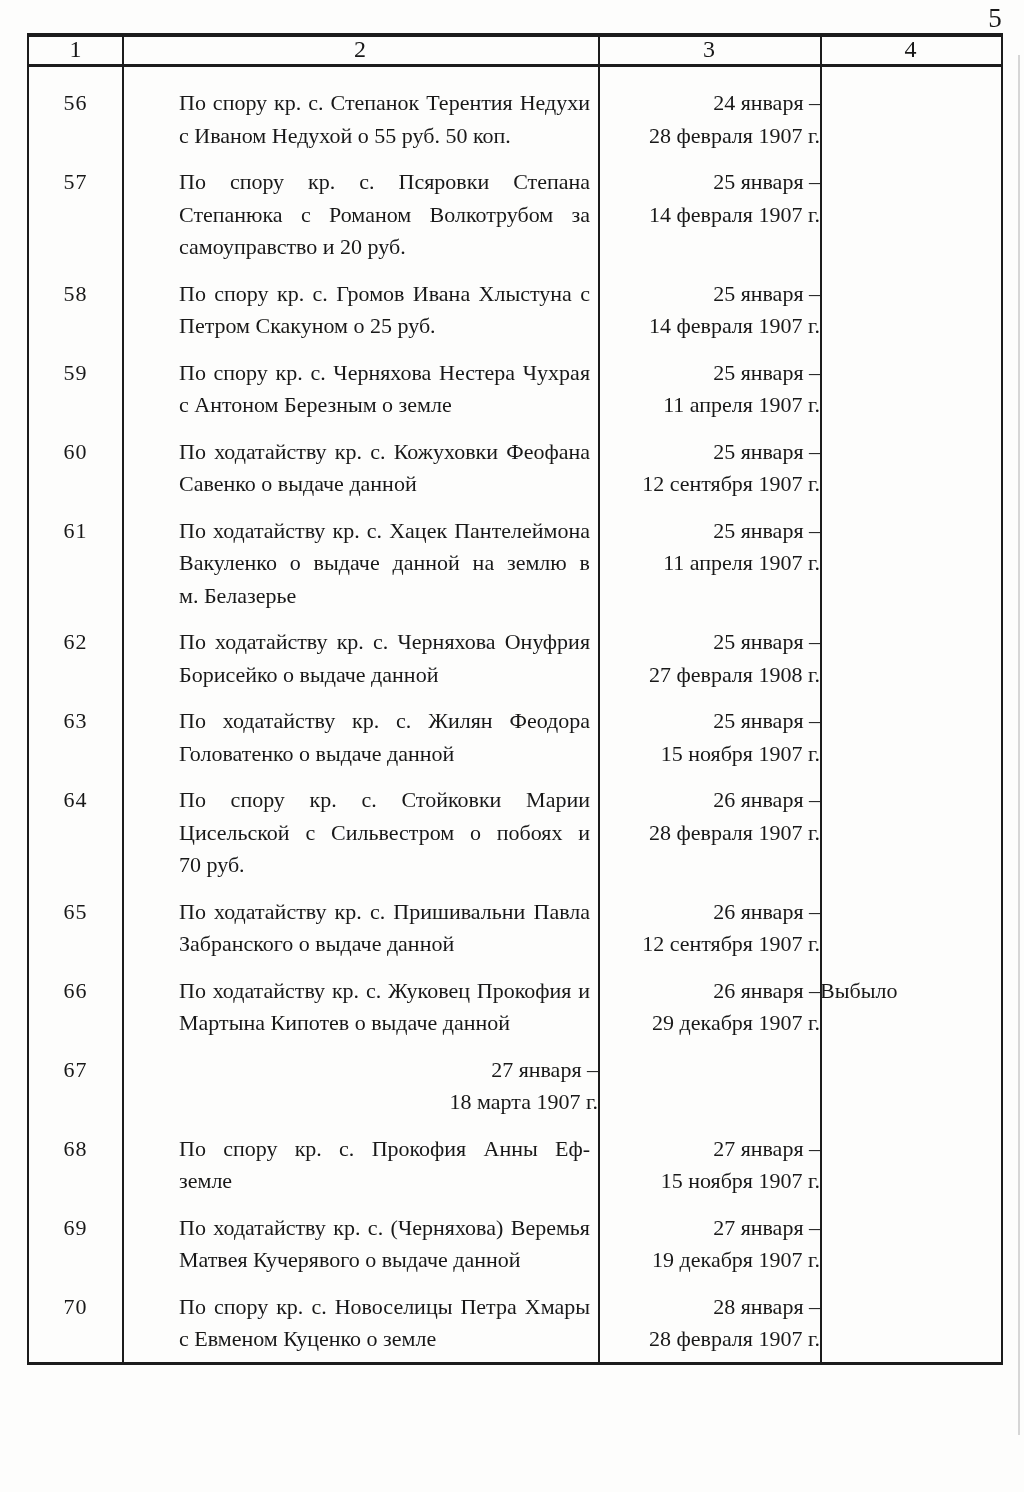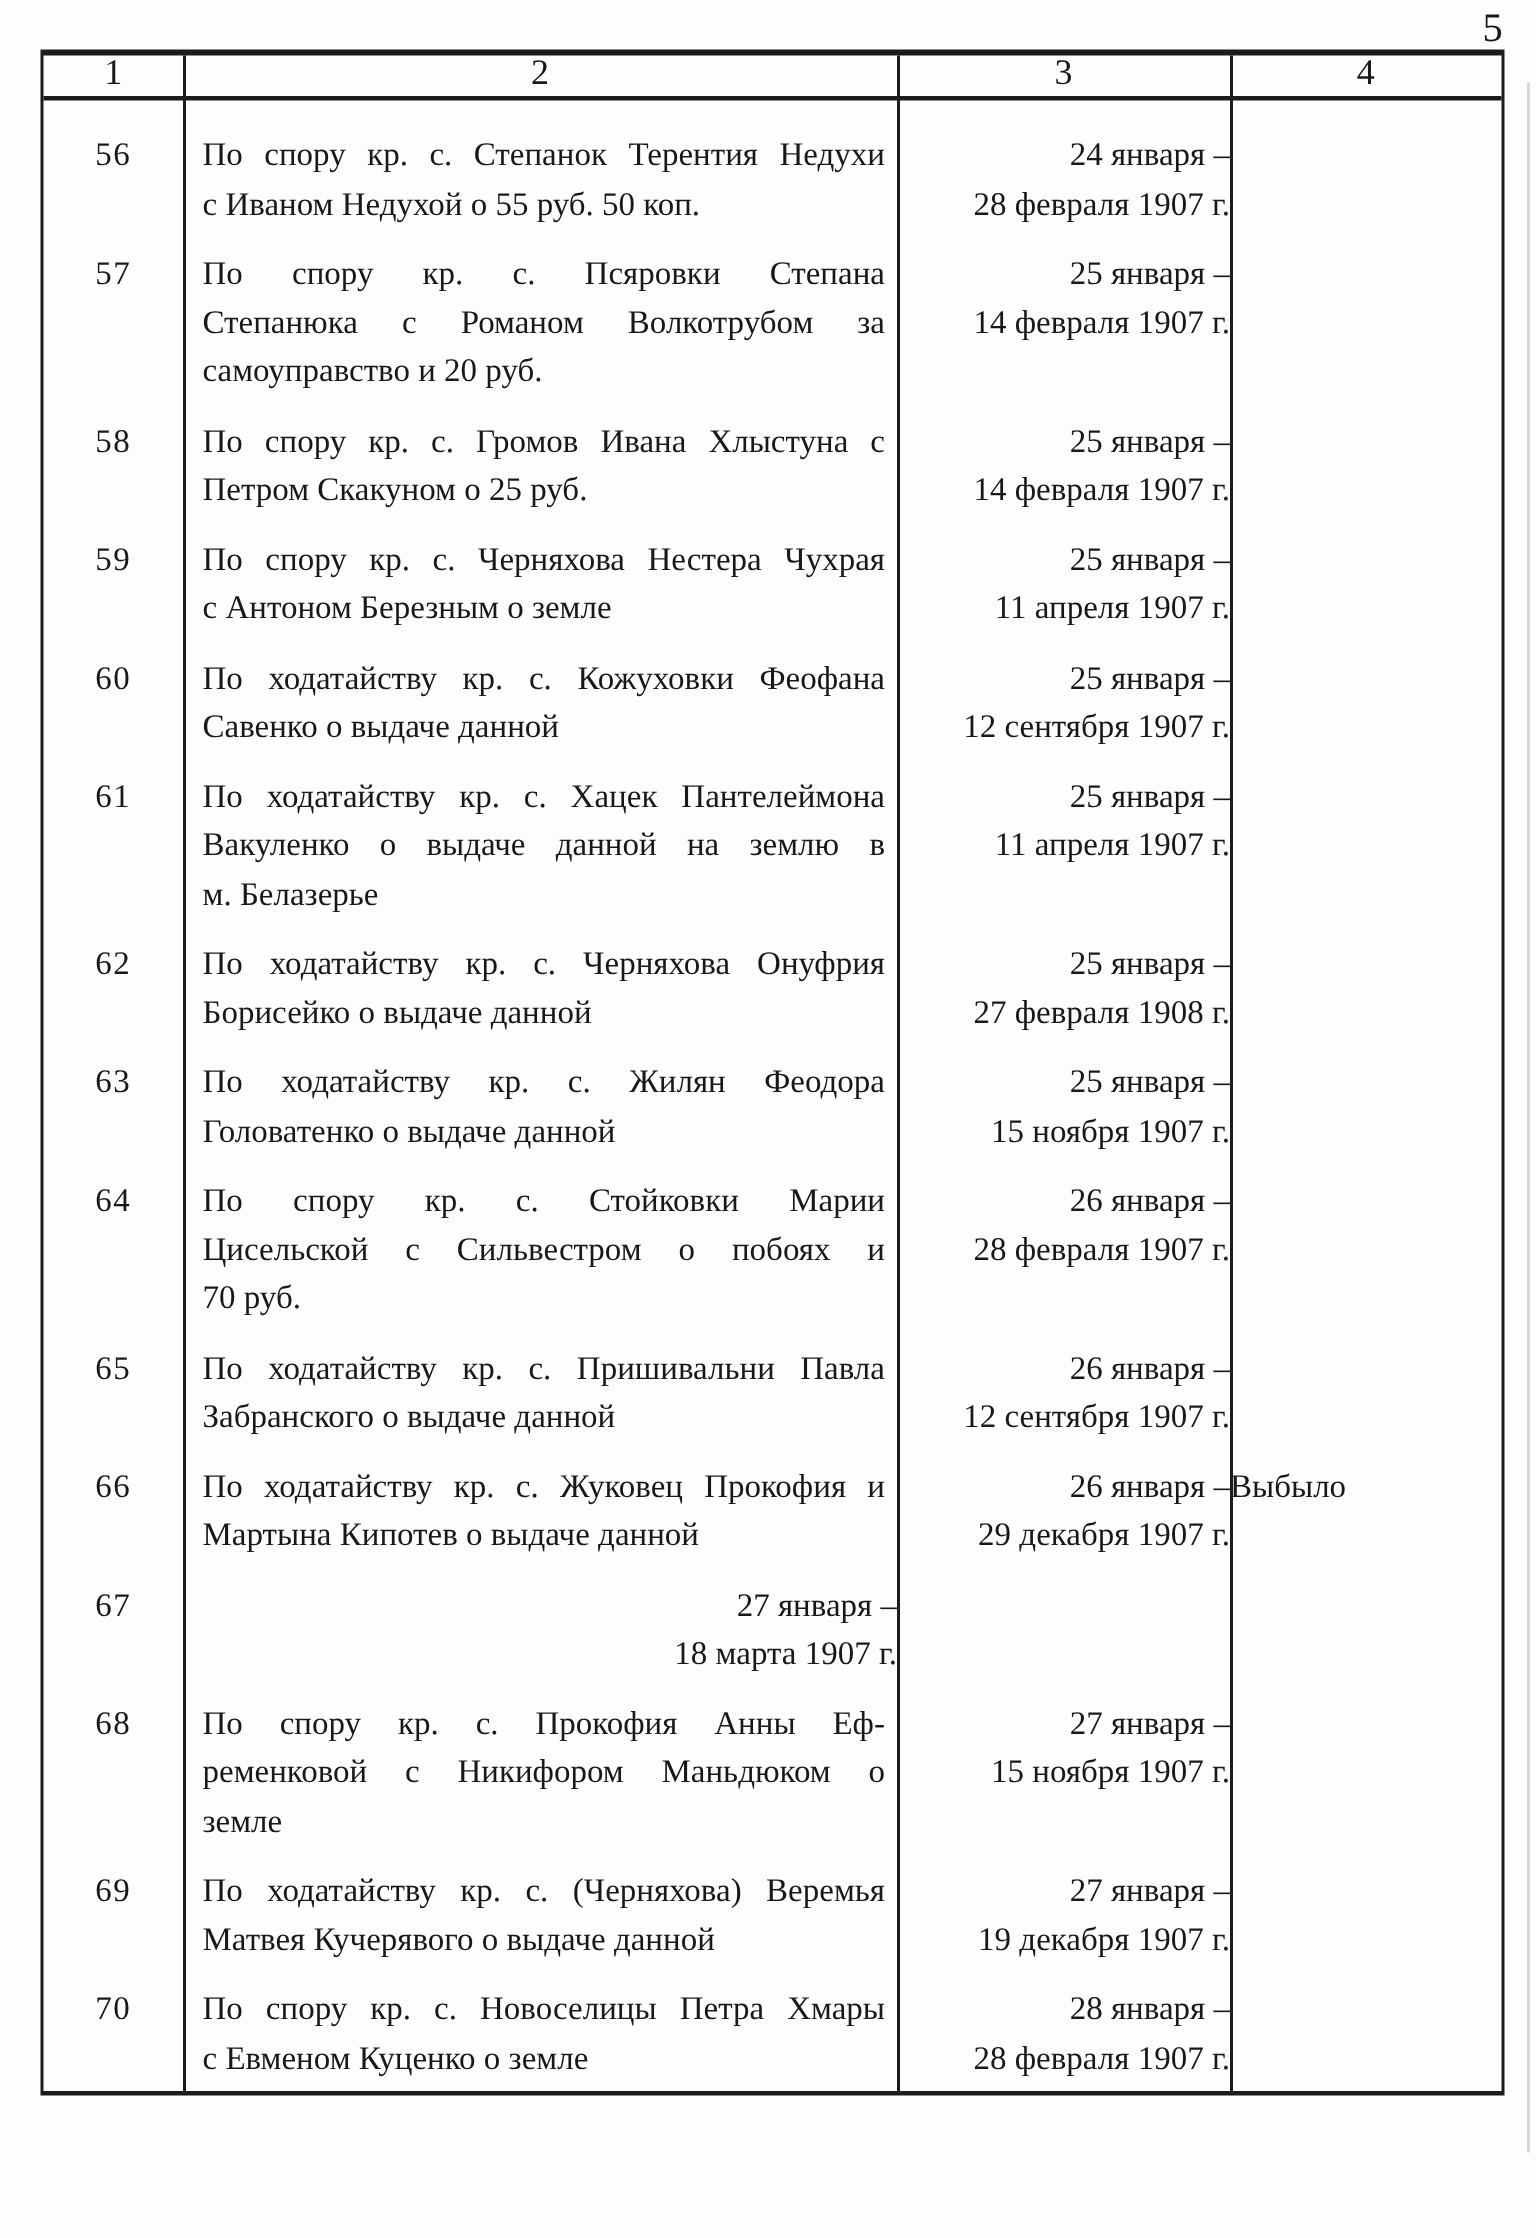--- a/index.html
+++ b/index.html
@@ -54,21 +54,21 @@
   .tbody {
     padding:20px 0 6px 0;
   }
   .row {
     margin-bottom:14px;
     font-size:22px;
     line-height:32.5px;
   }
   .row:last-child { margin-bottom:0; }
   .cell-num { text-align:center; letter-spacing:1px; }
-  .cell-desc { padding:0 8px 0 13px; }
+  .cell-desc { padding:0 8px 0 13px;margin-left:44px; }
   .desc-line {
     text-align:justify;
     text-align-last:justify;
     white-space:nowrap;
   }
   .desc-line.last {
     text-align-last:left;
     white-space:normal;
   }
   .cell-date { text-align:right; }
@@ -253,21 +253,20 @@
       <div>27 января –</div>
       <div>18 марта 1907 г.</div>
     </div>
     <div class="cell-note"></div>
   </div>
 
   <div class="grid-row row">
     <div class="cell-num">68</div>
     <div class="cell-desc">
           <div class="desc-line">По спору кр. с. Прокофия Анны Еф-</div>
-          <div class="desc-line">ременковой с Никифором Маньдюком о</div>
           <div class="desc-line last">земле</div>
         </div>
     <div class="cell-date">
       <div>27 января –</div>
       <div>15 ноября 1907 г.</div>
     </div>
     <div class="cell-note"></div>
   </div>
 
   <div class="grid-row row">

